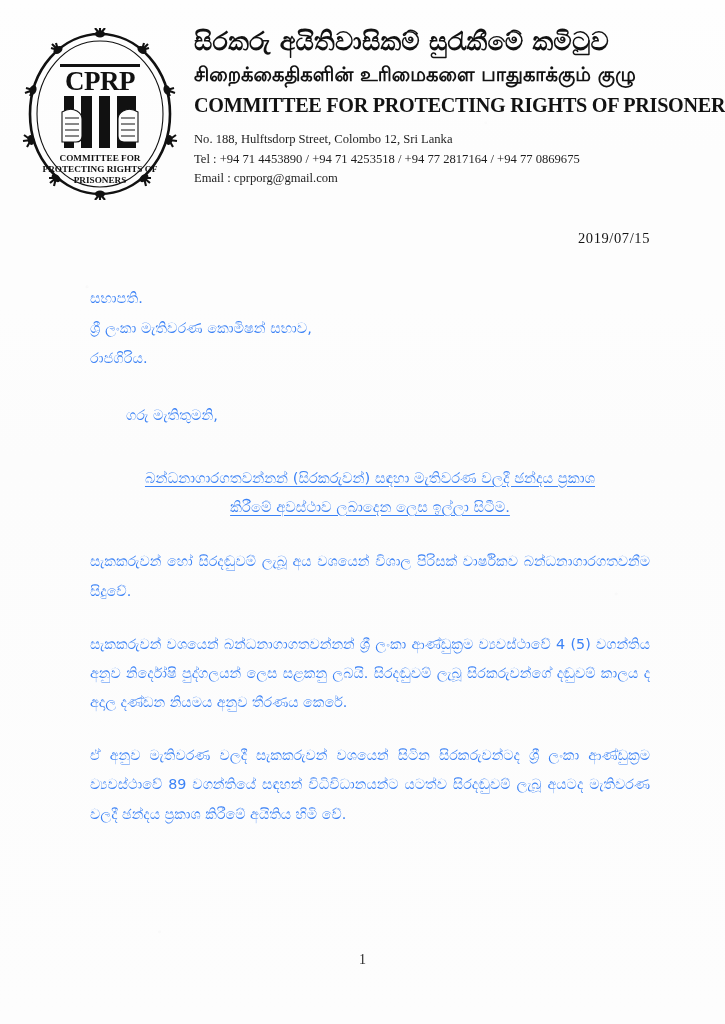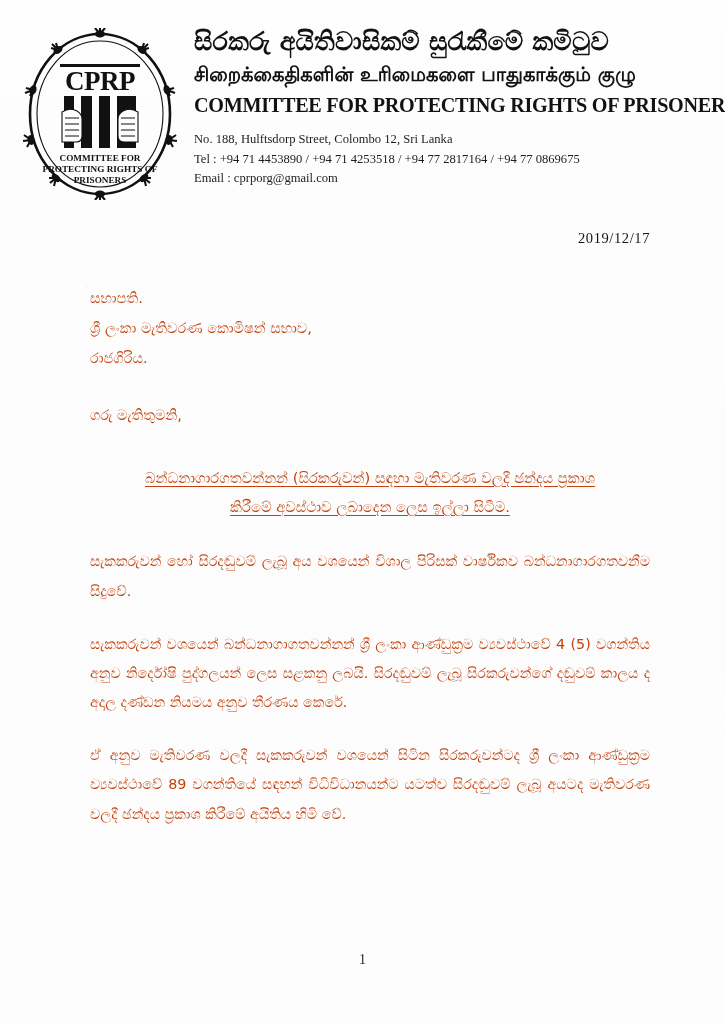--- a/index.html
+++ b/index.html
@@ -106,32 +106,33 @@
     letter-spacing: .6px;
     color: #151515;
   }
 
   
   .letter-body {
     padding: 0 75px 0 90px;
   }
   .si {
     font-family: "DejaVu Sans", sans-serif;
-    color: #c2410c;
+    color: #3b82f6;
   }
   .recipient {
     margin-top: 36px;
     font-size: 14.5px;
     line-height: 2.07;
   }
   .recipient div { white-space: nowrap; }
   .salutation {
     margin-top: 30px;
     font-size: 14.5px;
     line-height: 1.7;
+    margin-left: 36px;
   }
   .subject {
     margin-top: 35px;
     font-size: 14.7px;
     font-weight: 400;
     line-height: 2.0;
     text-align: center;
   }
   .subject u {
     text-decoration: underline;
@@ -226,21 +227,21 @@
       <div class="org-title-ta">சிறைக்கைதிகளின் உரிமைகளை பாதுகாக்கும் குழு</div>
       <div class="org-title-en">COMMITTEE FOR PROTECTING RIGHTS OF PRISONERS</div>
       <div class="contact">
         <div>No. 188, Hulftsdorp Street, Colombo 12, Sri Lanka</div>
         <div>Tel : +94 71 4453890 / +94 71 4253518 / +94 77 2817164 / +94 77 0869675</div>
         <div>Email : cprporg@gmail.com</div>
       </div>
     </div>
   </div>
 
-  <div class="date-row">2019/12/17</div>
+  <div class="date-row">2019/07/15</div>
 
   <div class="letter-body">
 
     <div class="si recipient">
       <div>සභාපති.</div>
       <div>ශ්‍රී ලංකා මැතිවරණ කොමිෂන් සභාව,</div>
       <div>රාජගිරිය.</div>
     </div>
 
     <div class="si salutation">ගරු මැතිතුමනි,</div>

